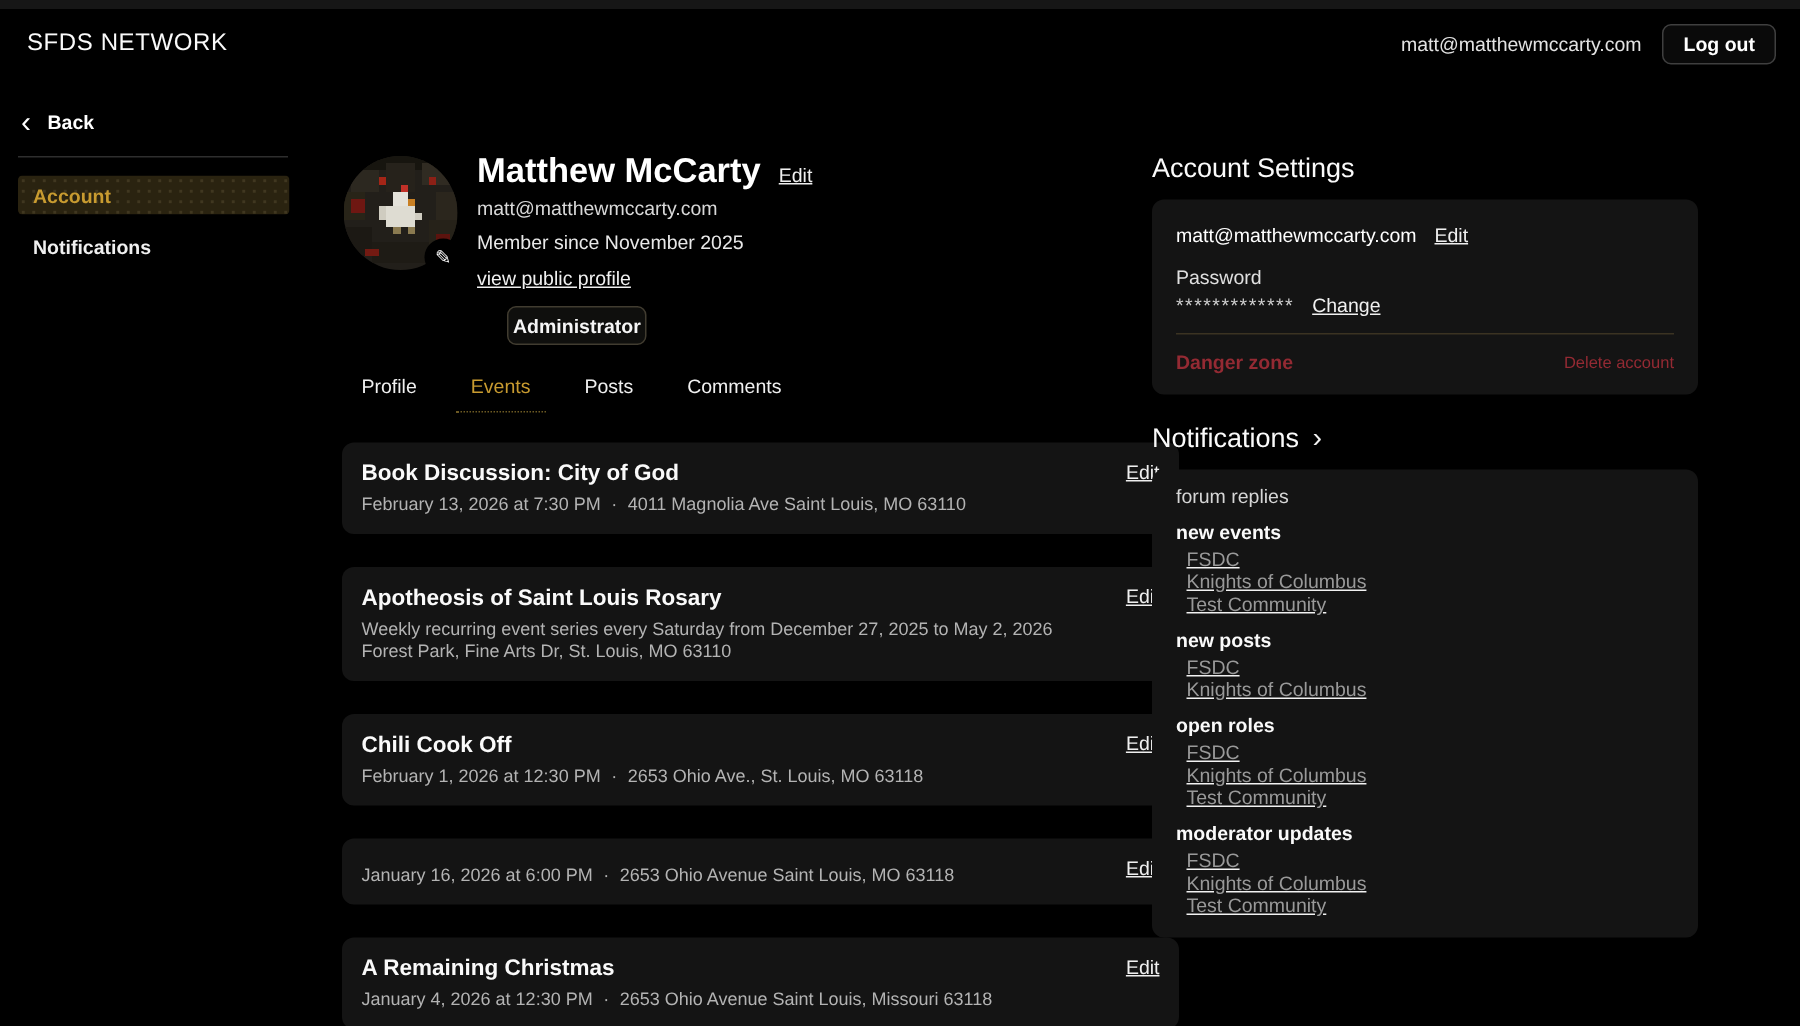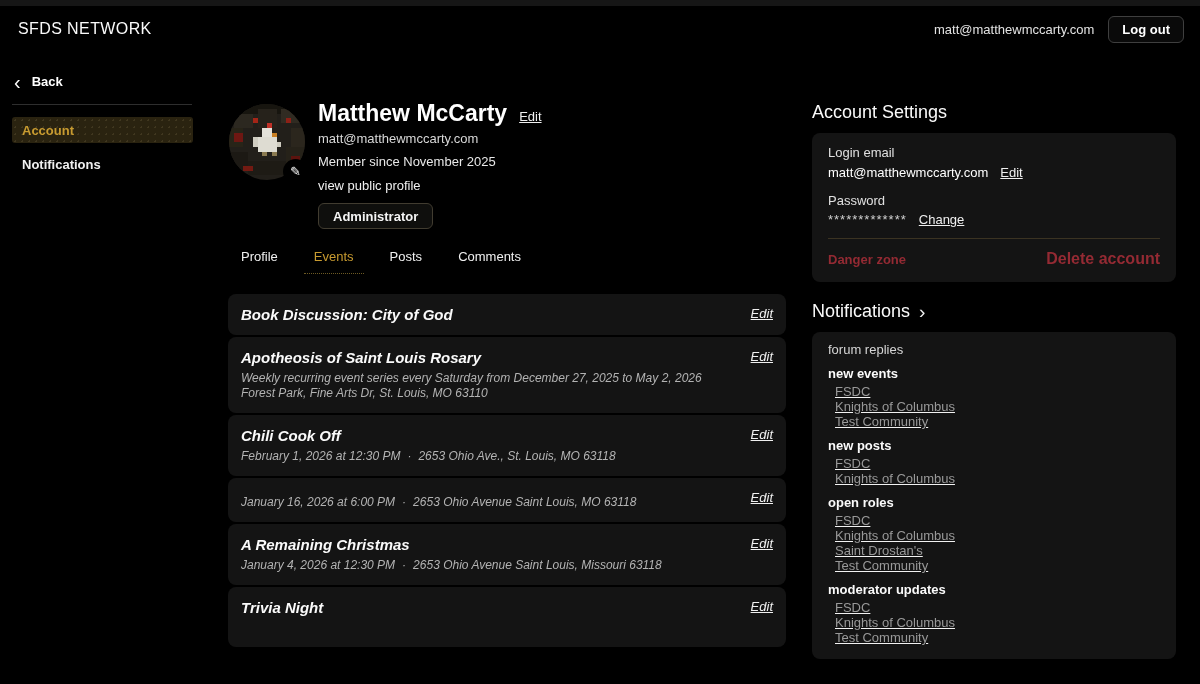--- a/index.html
+++ b/index.html
@@ -56,56 +56,56 @@
     position: absolute; right: -3px; bottom: -4px; width: 25px; height: 25px;
     background: #000; border: none; border-radius: 50%; color: #fff; font-size: 13px;
     display: flex; align-items: center; justify-content: center; cursor: pointer;
   }
   .profile-info { margin-left: 13px; padding-top: 4px; }
   .name-row { display: flex; align-items: baseline; gap: 12px; }
   .profile-name { font-size: 23px; font-weight: 700; line-height: 28px; color: #fff; }
   .edit-link { font-size: 13px; color: #f0f0f0; text-decoration: underline; cursor: pointer; }
   .profile-email { margin-top: 4px; font-size: 13px; line-height: 16px; color: #d8d8d8; }
   .profile-member { margin-top: 7px; font-size: 13px; line-height: 16px; color: #e8e8e8; }
-  .public-link { display: inline-block; margin-top: 8px; font-size: 13px; line-height: 16px; color: #f0f0f0; cursor: pointer; }
+  .public-link { display: inline-block; margin-top: 8px; font-size: 13px; line-height: 16px; color: #f0f0f0; text-decoration: underline; cursor: pointer; }
   .role-badge {
-    display: inline-flex; align-items: center; margin-top: 9px; height: 26px; padding: 0 14px;
+    display: inline-flex; align-items: center; margin-top: 9px; height: 26px; padding: 0 3px;
     background: #0f0f0d; border: 1px solid #413c30; border-radius: 6px;
-    color: #f5f5f5; font-size: 13px; font-weight: 600; font-family: inherit; cursor: pointer;
+    color: #f5f5f5; font-size: 13px; font-weight: 600; font-family: inherit; cursor: pointer; margin-left: 20px;
   }
 
   .tabs { display: flex; gap: 16px; margin: 16px 0 0 3px; }
   .tab { padding: 4px 10px 9px 10px; font-size: 13px; font-weight: 500; color: #f0f0f0; cursor: pointer; }
   .tab.active { color: #c89b30; border-bottom: 1px dotted #6d5a23; }
 
   .event-list { margin-top: 20px; }
   .event-card {
     background: #141414; border-radius: 8px; padding: 12px 13px;
-    position: relative; margin-bottom: 2px; font-style: italic;
+    position: relative; margin-bottom: 22px;
   }
   .event-title { font-size: 15px; font-weight: 600; line-height: 17px; color: #fafafa; }
   .event-meta { margin-top: 5px; font-size: 12px; line-height: 15px; color: #b3b3b3; }
   .meta-dot { margin: 0 7px; color: #b3b3b3; }
   .event-edit { position: absolute; top: 12px; right: 13px; font-size: 13px; color: #f0f0f0; text-decoration: underline; cursor: pointer; }
 
   
-  .rightcol { position: absolute; top: 95px; left: 812px; width: 364px; }
+  .rightcol { position: absolute; top: 95px; left: 768px; width: 364px; }
   .panel-heading { padding-top: 7px; font-size: 18px; font-weight: 400; line-height: 21px; color: #fafafa; display: flex; align-items: center; }
   .panel-heading .chev { font-size: 19px; margin-left: 9px; line-height: 18px; color: #f0f0f0; cursor: pointer; }
   .panel-card { margin-top: 10px; background: #141414; border-radius: 8px; padding: 12px 16px; }
 
   .field-label { font-size: 13px; line-height: 16px; color: #e0e0e0; }
   .field-row { margin-top: 4px; display: flex; align-items: baseline; gap: 12px; }
   .field-value { font-size: 13px; line-height: 16px; color: #fff; }
   .field-label.pw { margin-top: 12px; }
   .pw-mask { font-size: 13px; letter-spacing: 1px; color: #cfcfcf; }
   .acct-divider { height: 1px; background: #3b3322; margin-top: 11px; }
   .danger-row { margin-top: 11px; display: flex; justify-content: space-between; align-items: center; padding-bottom: 2px; gap: 24px; }
   .danger-label { font-size: 13px; font-weight: 600; color: #942a33; }
-  .danger-action { font-size: 16px; font-weight: 700; color: #942a33; cursor: pointer; text-align: right; }
+  .danger-action { font-size: 11px; font-weight: 400; color: #942a33; cursor: pointer; text-align: right; }
 
   .notif-heading { margin-top: 19px; padding-top: 0; }
   .notif-card { padding: 10px 16px 14px 16px; }
   .notif-plain { font-size: 13px; line-height: 15px; color: #d6d6d6; }
   .notif-group-title { margin-top: 9px; font-size: 13px; font-weight: 700; line-height: 16px; color: #fafafa; }
   .notif-sub { list-style: none; margin-top: 2px; padding-left: 7px; text-decoration: underline; }
   .notif-sub li { font-size: 13px; line-height: 15px; color: #999; padding: 0; }
 </style>
 </head>
 <body>
@@ -185,20 +185,23 @@
     <div class="tab">Profile</div>
     <div class="tab active">Events</div>
     <div class="tab">Posts</div>
     <div class="tab">Comments</div>
   </div>
 
   <div class="event-list">
 
     <div class="event-card">
       <div class="event-title">Book Discussion: City of God</div>
+      <div class="event-meta">
+        <span>February 13, 2026 at 7:30 PM</span><span class="meta-dot">·</span><span>4011 Magnolia Ave Saint Louis, MO 63110</span>
+      </div>
       <span class="event-edit">Edit</span>
     </div>
 
     <div class="event-card">
       <div class="event-title">Apotheosis of Saint Louis Rosary</div>
       <div class="event-meta" style="margin-top:5px;">Weekly recurring event series every Saturday from December 27, 2025 to May 2, 2026</div>
       <div class="event-meta" style="margin-top:0;">Forest Park, Fine Arts Dr, St. Louis, MO 63110</div>
       <span class="event-edit">Edit</span>
     </div>
 
@@ -231,21 +234,20 @@
     </div>
 
   </div>
 </div>
 
 <div class="rightcol">
 
   <div class="panel-heading">Account Settings</div>
 
   <div class="panel-card">
-    <div class="field-label">Login email</div>
     <div class="field-row">
       <span class="field-value">matt@matthewmccarty.com</span>
       <span class="edit-link">Edit</span>
     </div>
     <div class="field-label pw">Password</div>
     <div class="field-row" style="margin-top:3px;">
       <span class="pw-mask">*************</span>
       <span class="edit-link">Change</span>
     </div>
     <div class="acct-divider"></div>
@@ -273,21 +275,20 @@
     <div class="notif-group-title">new posts</div>
     <ul class="notif-sub">
       <li>FSDC</li>
       <li>Knights of Columbus</li>
     </ul>
 
     <div class="notif-group-title">open roles</div>
     <ul class="notif-sub">
       <li>FSDC</li>
       <li>Knights of Columbus</li>
-      <li>Saint Drostan's</li>
       <li>Test Community</li>
     </ul>
 
     <div class="notif-group-title">moderator updates</div>
     <ul class="notif-sub">
       <li>FSDC</li>
       <li>Knights of Columbus</li>
       <li>Test Community</li>
     </ul>
   </div>

